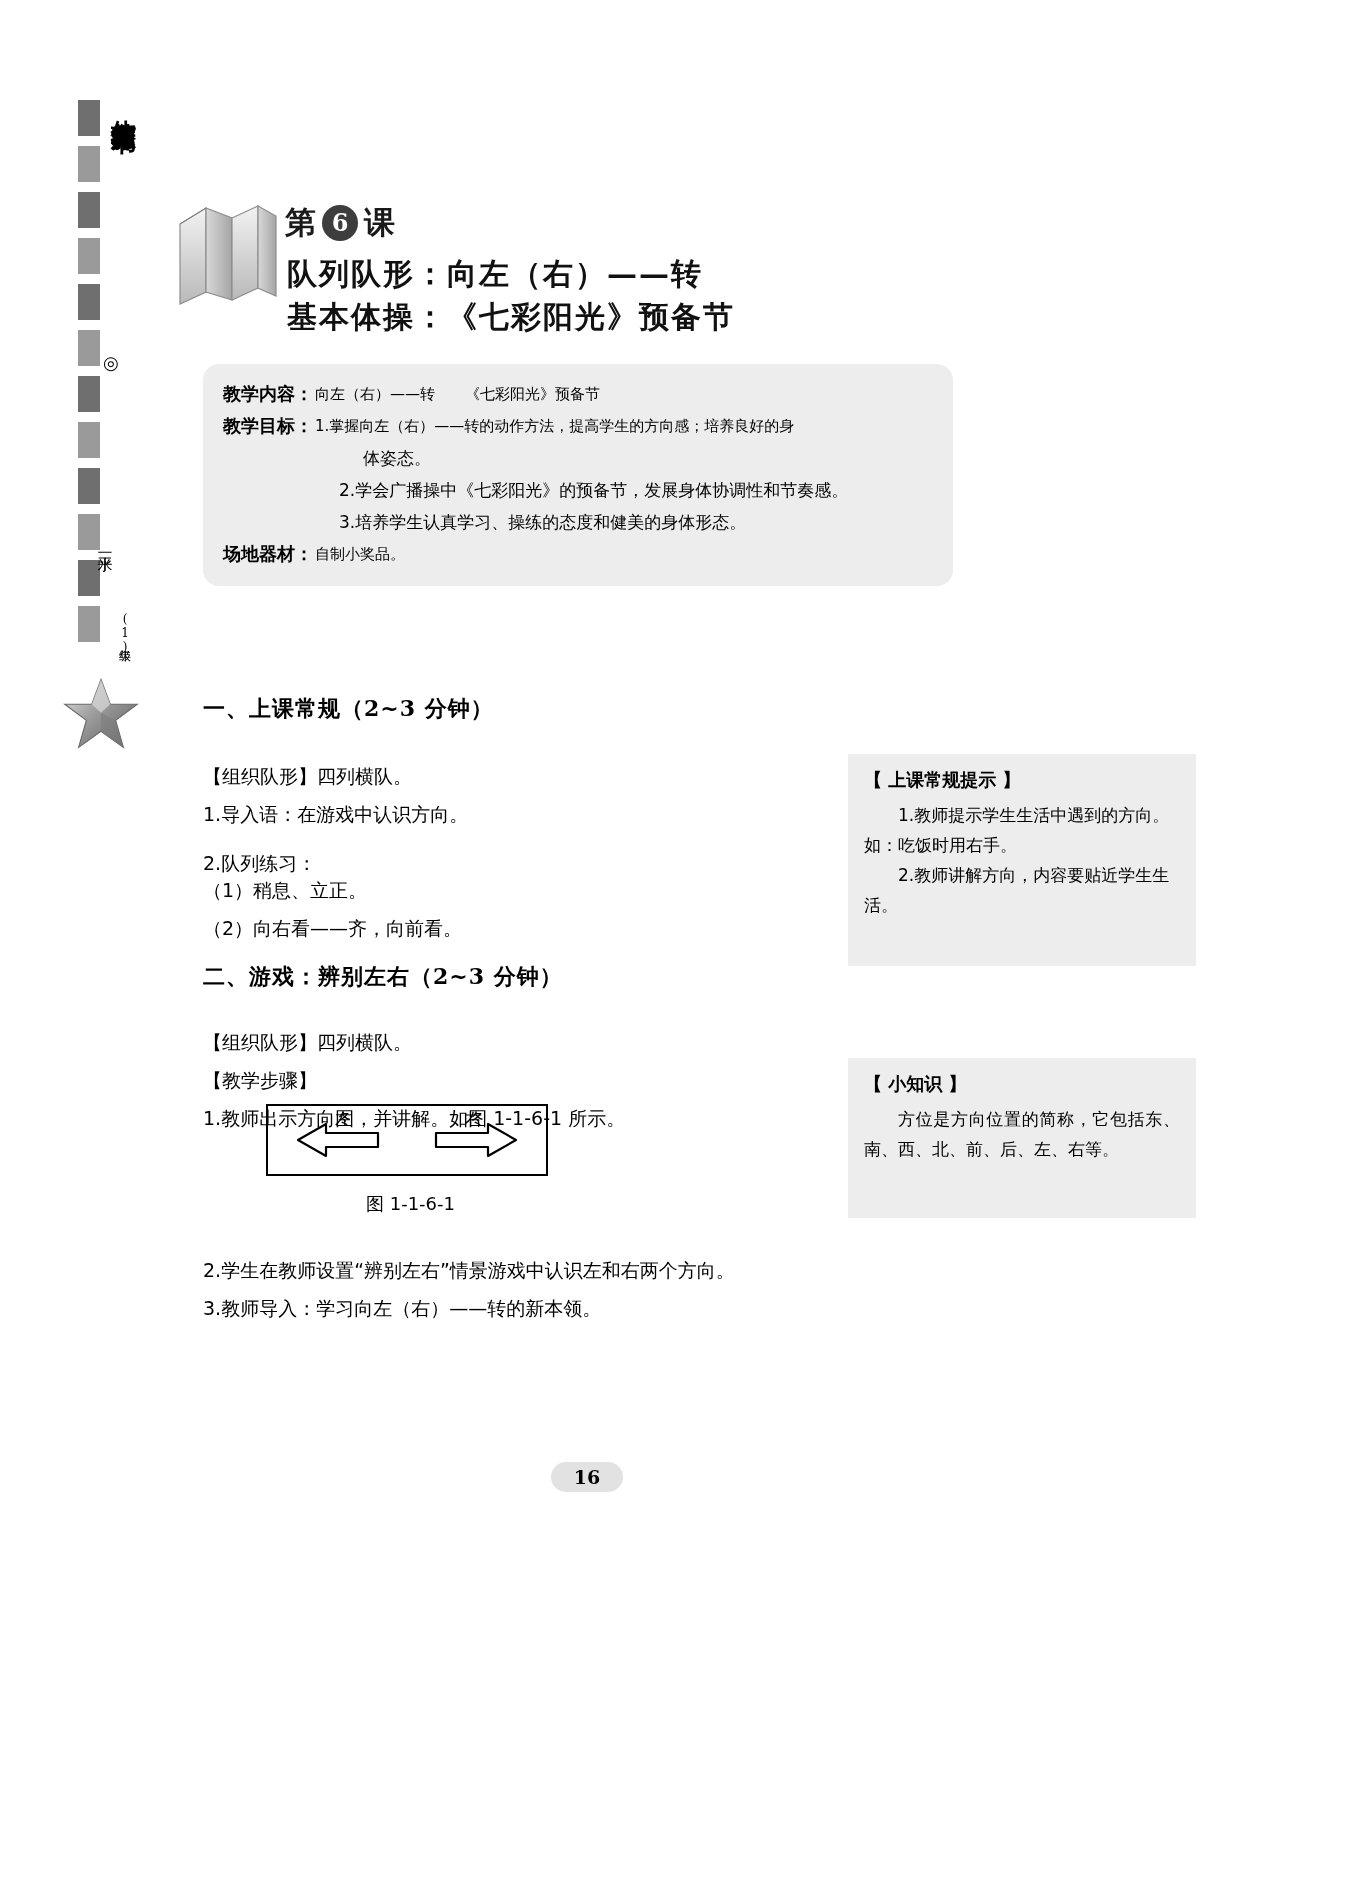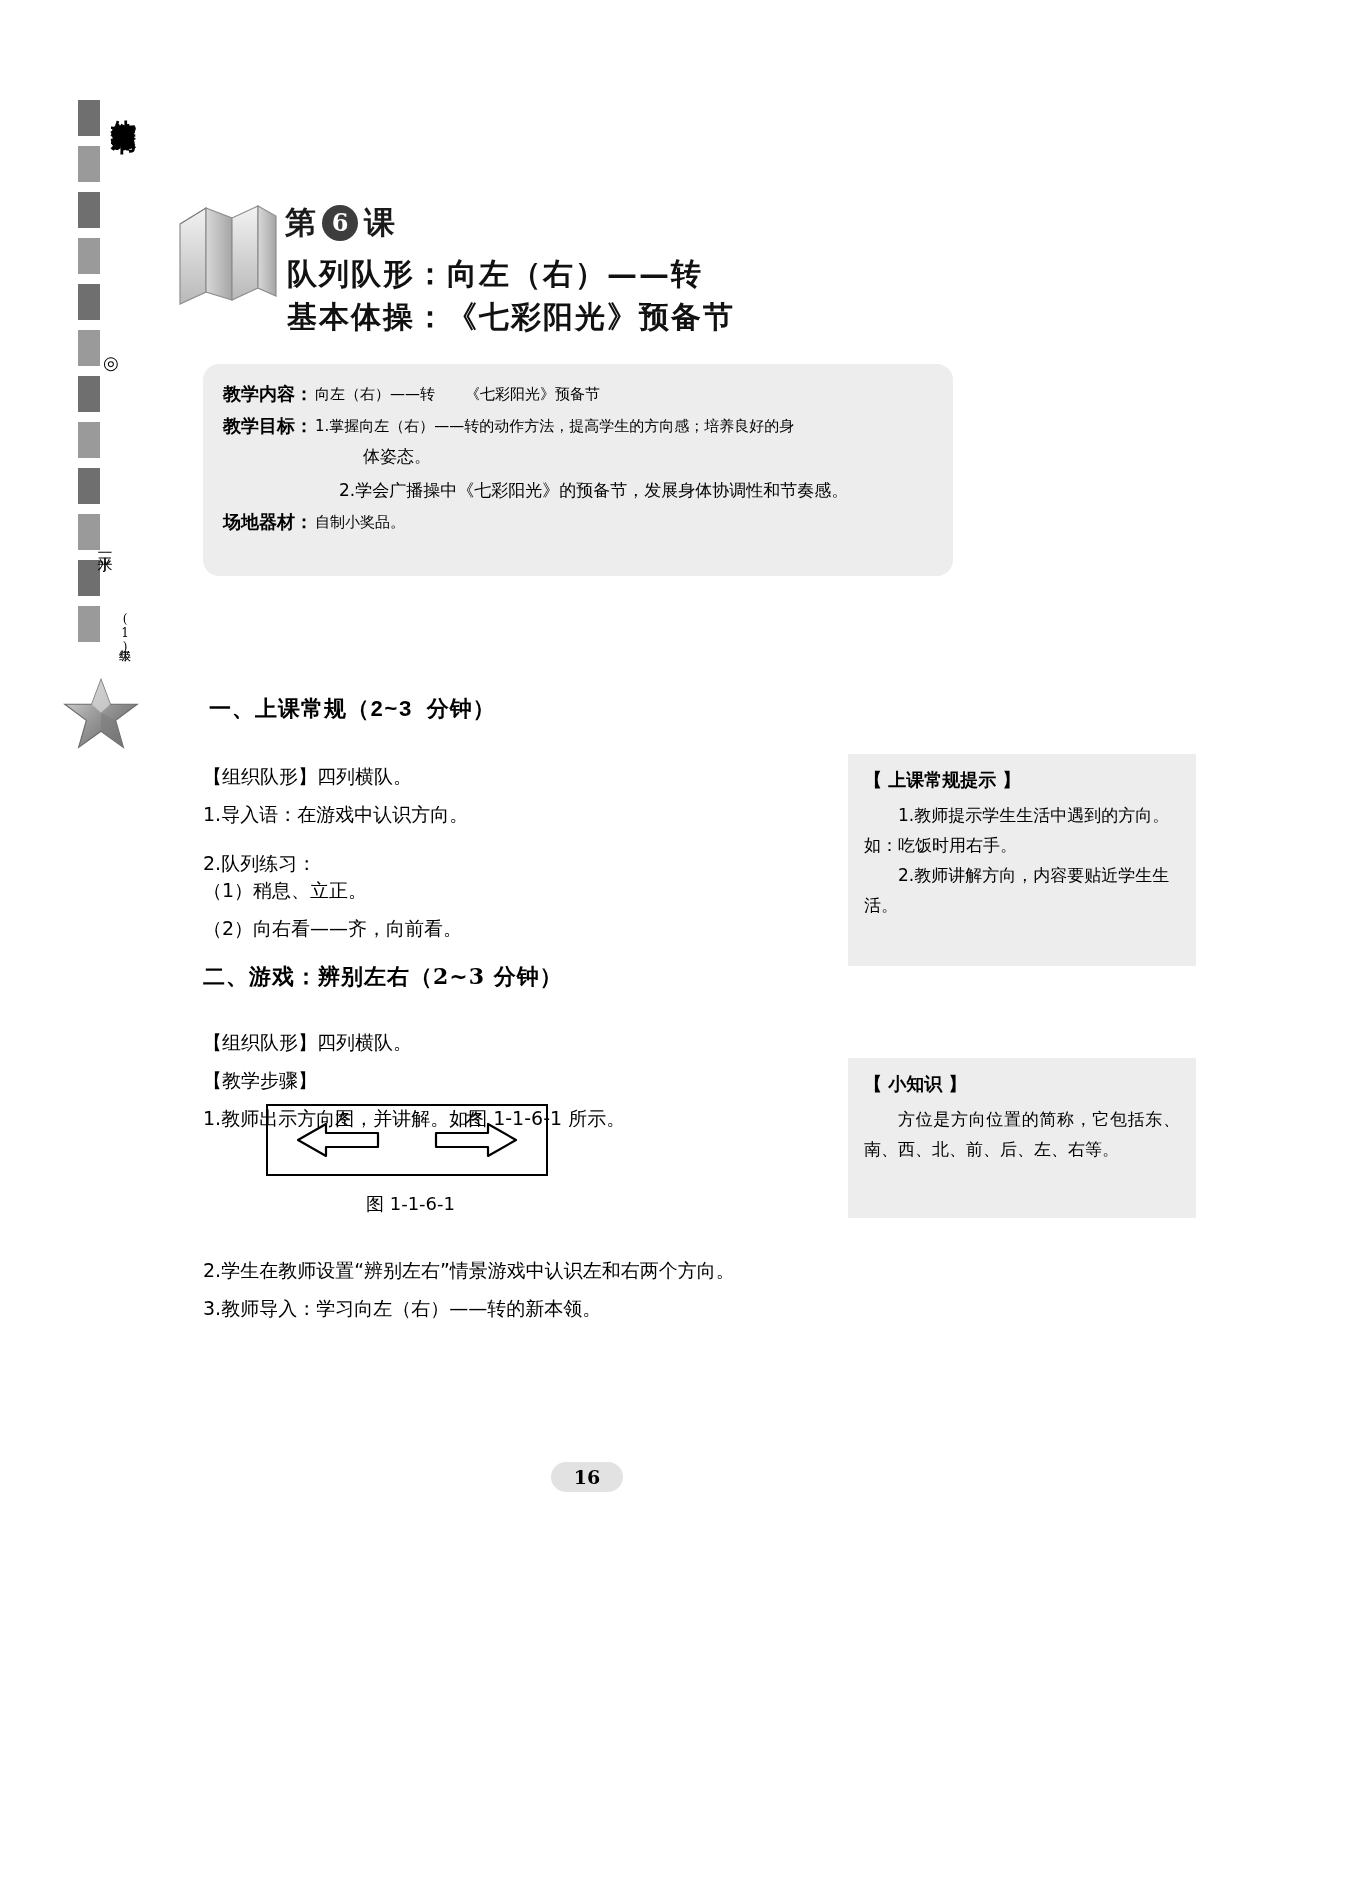--- a/index.html
+++ b/index.html
@@ -158,21 +158,21 @@
   }
   .info-val {
     font-size: 15px;
     padding-left: 2px;
   }
   .info-sub {
     font-size: 17px;
     line-height: 32px;
     padding-left: 116px;
   }
-  .info-sub.indent2 { padding-left: 140px; font-family: Liberation Mono, monospace; }
+  .info-sub.indent2 { padding-left: 140px; }
 
   
   .section-head {
     position: absolute;
     font-family: "DejaVu Serif", "Liberation Serif", serif;
     font-weight: bold;
     font-size: 22px;
     letter-spacing: 1px;
     white-space: nowrap;
   }
@@ -315,27 +315,28 @@
   <div class="info-row">
     <span class="info-label">教学内容：</span>
     <span class="info-val">向左（右）——转　　《七彩阳光》预备节</span>
   </div>
   <div class="info-row">
     <span class="info-label">教学目标：</span>
     <span class="info-val">1.掌握向左（右）——转的动作方法，提高学生的方向感；培养良好的身</span>
   </div>
   <div class="info-sub indent2">体姿态。</div>
   <div class="info-sub">2.学会广播操中《七彩阳光》的预备节，发展身体协调性和节奏感。</div>
+  <div class="info-sub">3.培养学生认真学习、操练的态度和健美的身体形态。</div>
   <div class="info-row">
     <span class="info-label">场地器材：</span>
     <span class="info-val">自制小奖品。</span>
   </div>
 </div>
 
-<div class="section-head" style="left:209px; top:694px;font-family:Liberation Mono, monospace;">一、上课常规（2~3 分钟）</div>
+<div class="section-head" style="left:203px; top:694px;">一、上课常规（2~3 分钟）</div>
 
 <div class="body-line" style="left:203px; top:762px;">【组织队形】四列横队。</div>
 <div class="body-line" style="left:203px; top:800px;">1.导入语：在游戏中认识方向。</div>
 <div class="body-line" style="left:203px; top:838px;margin-top:11px;">2.队列练习：</div>
 <div class="body-line" style="left:203px; top:876px;">（1）稍息、立正。</div>
 <div class="body-line" style="left:203px; top:914px;">（2）向右看——齐，向前看。</div>
 
 <div class="section-head" style="left:203px; top:962px;">二、游戏：辨别左右（2~3 分钟）</div>
 
 <div class="body-line" style="left:203px; top:1028px;">【组织队形】四列横队。</div>

